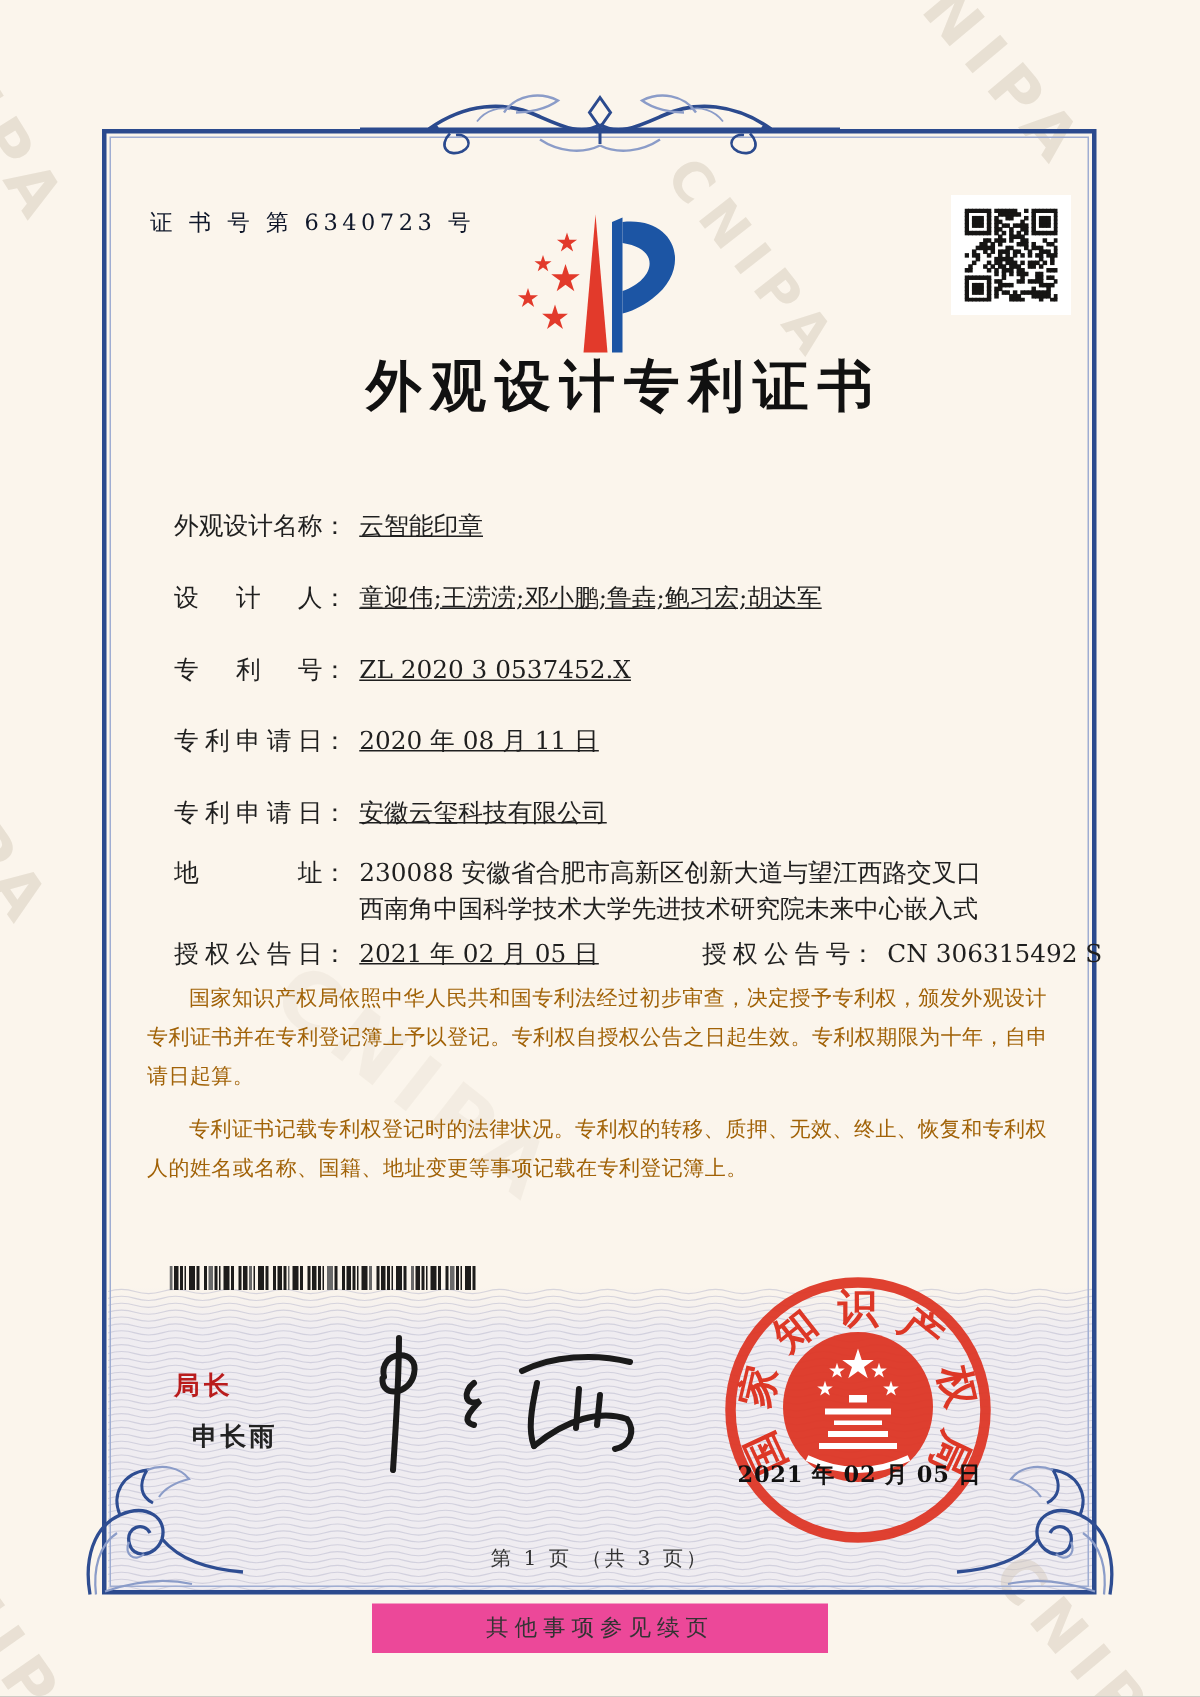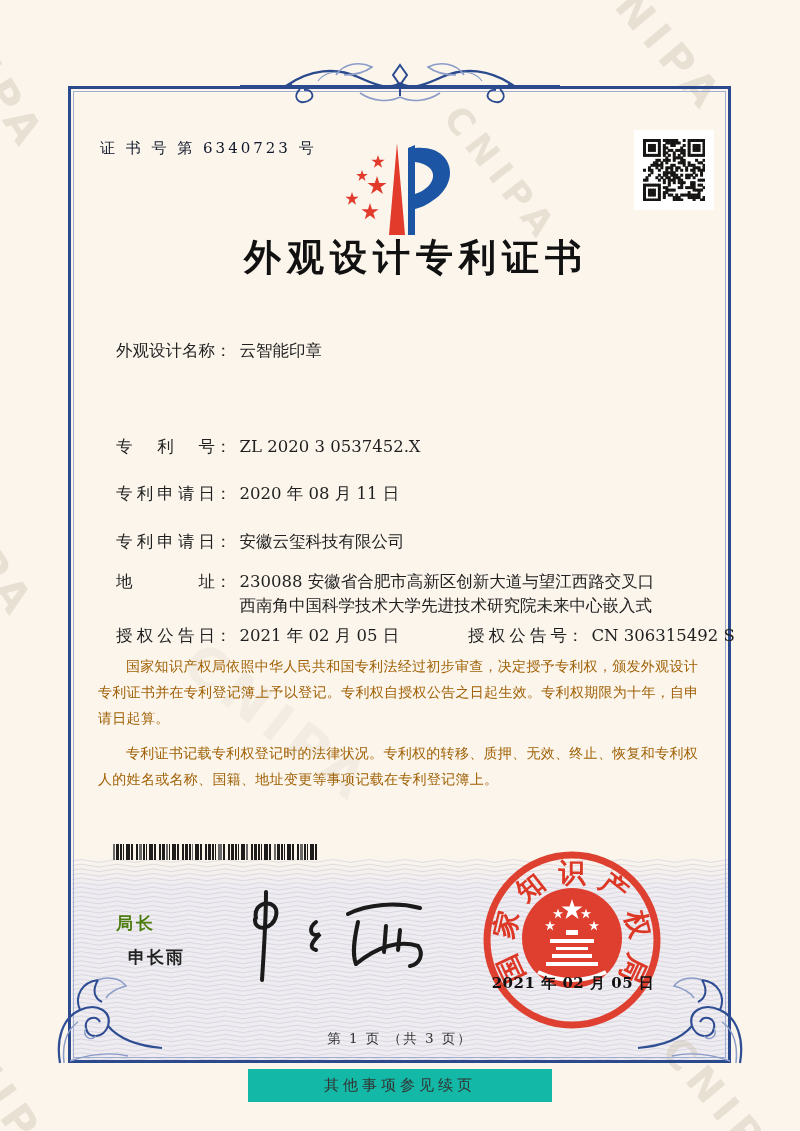--- a/index.html
+++ b/index.html
@@ -42,40 +42,40 @@
   .flourish.fl-left{left:50px;top:966px;}
   .flourish.fl-right{left:635px;top:966px;transform:scaleX(-1);}
   
   .cert-number{position:absolute;left:100px;top:139px;font-size:15px;letter-spacing:3px;color:#0f172a;z-index:5;}
   .qr-pad{position:absolute;left:634px;top:130px;width:80px;height:80px;background:#fff;padding:9px;z-index:5;}
   .logo{position:absolute;left:335px;top:142px;width:125px;height:96px;z-index:5;}
   .title{
     position:absolute;left:0;right:0;top:233px;text-align:center;
     font-size:37px;font-weight:700;letter-spacing:6px;color:#111;z-index:5;padding-left:32px;
   }
-  .frow{position:absolute;left:116px;font-size:16.5px;color:#1f1f1f;z-index:5;line-height:24px;}
+  .frow{position:absolute;left:116px;font-size:16.5px;color:#1f1f1f;z-index:5;line-height:24px;text-decoration:underline;}
   .flabel{display:inline-block;width:99px;text-align:justify;text-align-last:justify;vertical-align:top;}
   .fcolon{display:inline-block;margin-right:8px;vertical-align:top;}
   .fvalue{vertical-align:top;}
   .addrval{display:inline-block;width:440px;vertical-align:top;}
   .pair2{position:absolute;left:352px;top:0;white-space:nowrap;}
   .paras{position:absolute;left:98px;top:653px;width:606px;z-index:5;}
   .paras p{font-size:14px;line-height:26px;text-indent:2em;letter-spacing:.3px;color:#a16207;margin-bottom:9px;}
   .barcode{position:absolute;left:113px;top:844px;z-index:5;}
-  .director-title{position:absolute;left:116px;top:912px;font-family:Liberation Sans, sans-serif;font-weight:700;font-size:17px;letter-spacing:3px;color:#4d7c0f;z-index:5;}
+  .director-title{position:absolute;left:116px;top:912px;font-family:Liberation Sans, sans-serif;font-weight:700;font-size:17px;letter-spacing:3px;color:#b91c1c;z-index:5;}
   .director-name{position:absolute;left:116px;top:946px;font-family:"DejaVu Sans","Liberation Sans",sans-serif;font-weight:700;font-size:17px;letter-spacing:2px;color:#222;z-index:5;margin-left:12px;}
   .signature{position:absolute;left:228px;top:888px;z-index:5;}
   .seal{position:absolute;left:478px;top:846px;z-index:5;}
   .seal-date{
     position:absolute;left:488px;top:974px;width:170px;text-align:center;
     font-size:15px;font-weight:700;color:#111;letter-spacing:.5px;z-index:6;
   }
   .page-info{position:absolute;left:0;right:0;top:1030px;text-align:center;font-size:13.5px;letter-spacing:2px;color:#333;z-index:5;}
   .footer-band{
-    position:absolute;left:248px;top:1069px;width:304px;height:33px;background:#14b8a6;
+    position:absolute;left:248px;top:1069px;width:304px;height:33px;background:#ec4899;
     text-align:center;line-height:33px;font-size:15px;letter-spacing:4px;color:#333;z-index:5;
   }
 </style>
 </head>
 <body>
 
 <div class="page">
 
   <span class="wm" style="left:-40px;top:-20px;font-size:42px;transform:rotate(58deg)">CNIPA</span>
   <span class="wm" style="left:468px;top:98px;font-size:36px;transform:rotate(52deg)">CNIPA</span>
@@ -502,20 +502,23 @@
         <polygon points="17.0,50.0 18.6,54.8 23.7,54.8 19.5,57.8 21.1,62.7 17.0,59.7 12.9,62.7 14.5,57.8 10.3,54.8 15.4,54.8" fill="var(--logo_red)"></polygon>
         <polygon points="35.0,61.0 37.0,67.2 43.6,67.2 38.3,71.1 40.3,77.3 35.0,73.4 29.7,77.3 31.7,71.1 26.4,67.2 33.0,67.2" fill="var(--logo_red)"></polygon>
       </g>
   </svg>
 
   <div class="title">外观设计专利证书</div>
 
   <div class="frow" style="top:339px">
     <span class="flabel">外观设计名称</span><span class="fcolon">：</span><span class="fvalue">云智能印章</span>
   </div>
+  <div class="frow" style="top:387px">
+    <span class="flabel">设计人</span><span class="fcolon">：</span><span class="fvalue">童迎伟;王涝涝;邓小鹏;鲁垚;鲍习宏;胡达军</span>
+  </div>
   <div class="frow" style="top:435px">
     <span class="flabel">专利号</span><span class="fcolon">：</span><span class="fvalue">ZL 2020 3 0537452.X</span>
   </div>
   <div class="frow" style="top:482px">
     <span class="flabel">专利申请日</span><span class="fcolon">：</span><span class="fvalue">2020 年 08 月 11 日</span>
   </div>
   <div class="frow" style="top:530px">
     <span class="flabel">专利申请日</span><span class="fcolon">：</span><span class="fvalue">安徽云玺科技有限公司</span>
   </div>
   <div class="frow" style="top:570px">

